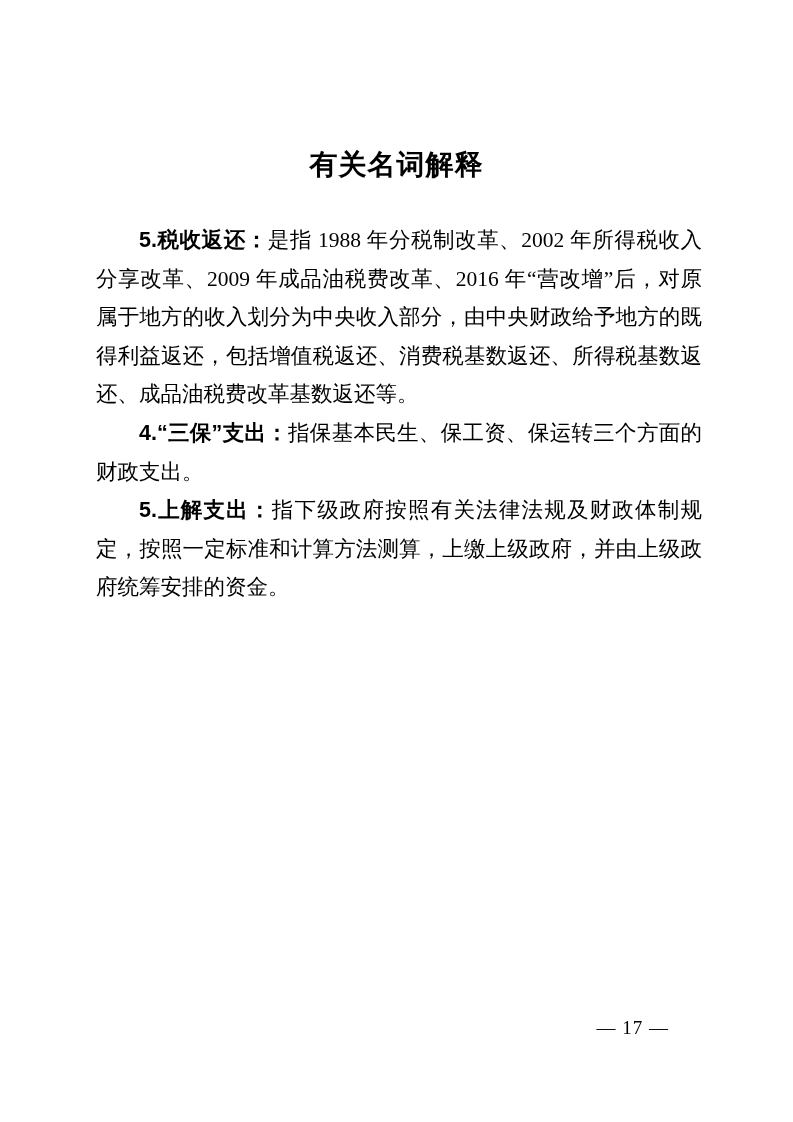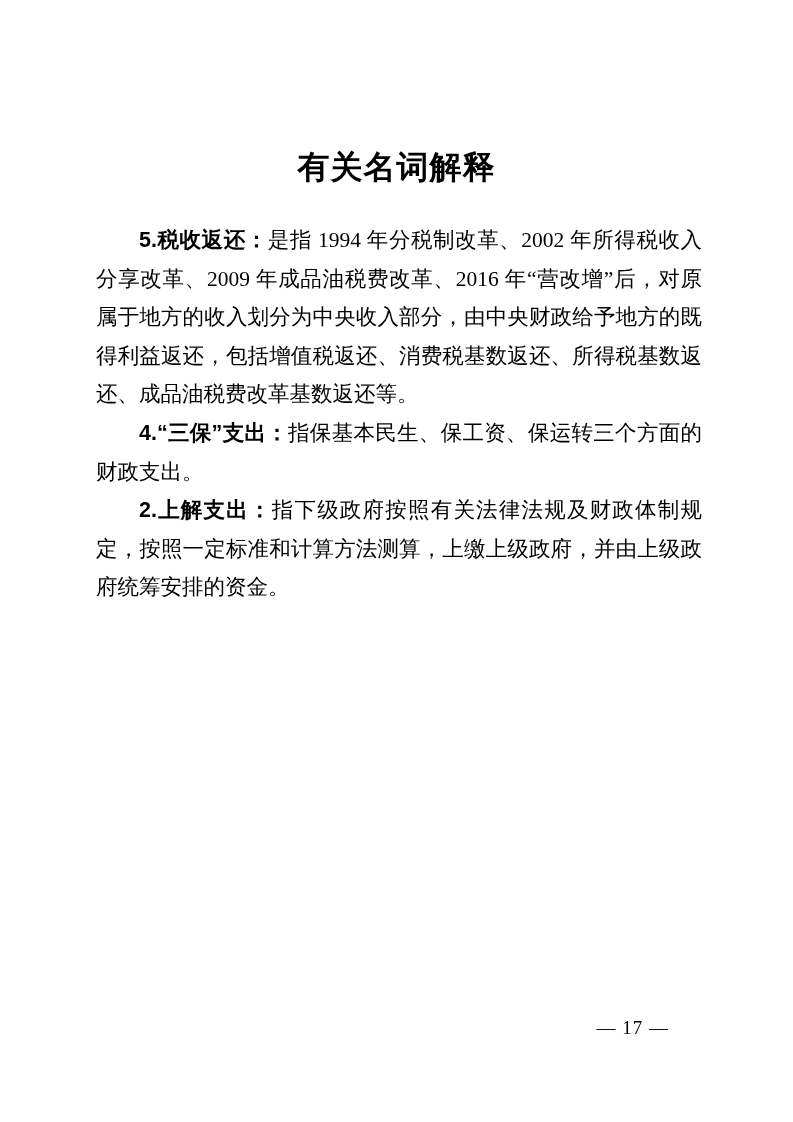--- a/index.html
+++ b/index.html
@@ -16,21 +16,21 @@
     color: #000000;
     font-family: "Liberation Serif", "DejaVu Serif", serif;
   }
   .doc-title {
     position: absolute;
     top: 146px;
     left: 0;
     width: 100%;
     margin: 0;
     text-align: center;
-    font-size: 32px;
+    font-size: 28px;
     font-weight: 700;
     letter-spacing: 1px;
     font-family: "Liberation Serif", "DejaVu Serif", serif;
   }
   .doc-body {
     position: absolute;
     top: 221px;
     left: 96px;
     width: 606px;
   }
@@ -58,25 +58,25 @@
 </head>
 <body>
 
 <div class="page">
 
   <h1 class="doc-title">有关名词解释</h1>
 
   <div class="doc-body">
 
 
-    <p class="para"><span class="term">5.税收返还：</span><span>是指 1994 年分税制改革、2002 年所得税收入分享改革、2009 年成品油税费改革、2016 年“营改增”后，对原属于地方的收入划分为中央收入部分，由中央财政给予地方的既得利益返还，包括增值税返还、消费税基数返还、所得税基数返还、成品油税费改革基数返还等。</span></p>
+    <p class="para"><span class="term">5.税收返还：</span><span>是指 1988 年分税制改革、2002 年所得税收入分享改革、2009 年成品油税费改革、2016 年“营改增”后，对原属于地方的收入划分为中央收入部分，由中央财政给予地方的既得利益返还，包括增值税返还、消费税基数返还、所得税基数返还、成品油税费改革基数返还等。</span></p>
 
 
     <p class="para"><span class="term">4.“三保”支出：</span><span>指保基本民生、保工资、保运转三个方面的财政支出。</span></p>
 
-    <p class="para"><span class="term">2.上解支出：</span><span>指下级政府按照有关法律法规及财政体制规定，按照一定标准和计算方法测算，上缴上级政府，并由上级政府统筹安排的资金。</span></p>
+    <p class="para"><span class="term">5.上解支出：</span><span>指下级政府按照有关法律法规及财政体制规定，按照一定标准和计算方法测算，上缴上级政府，并由上级政府统筹安排的资金。</span></p>
 
 
   </div>
 
   <div class="page-number">— 17 —</div>
 
 </div>
 
 </body></html>

